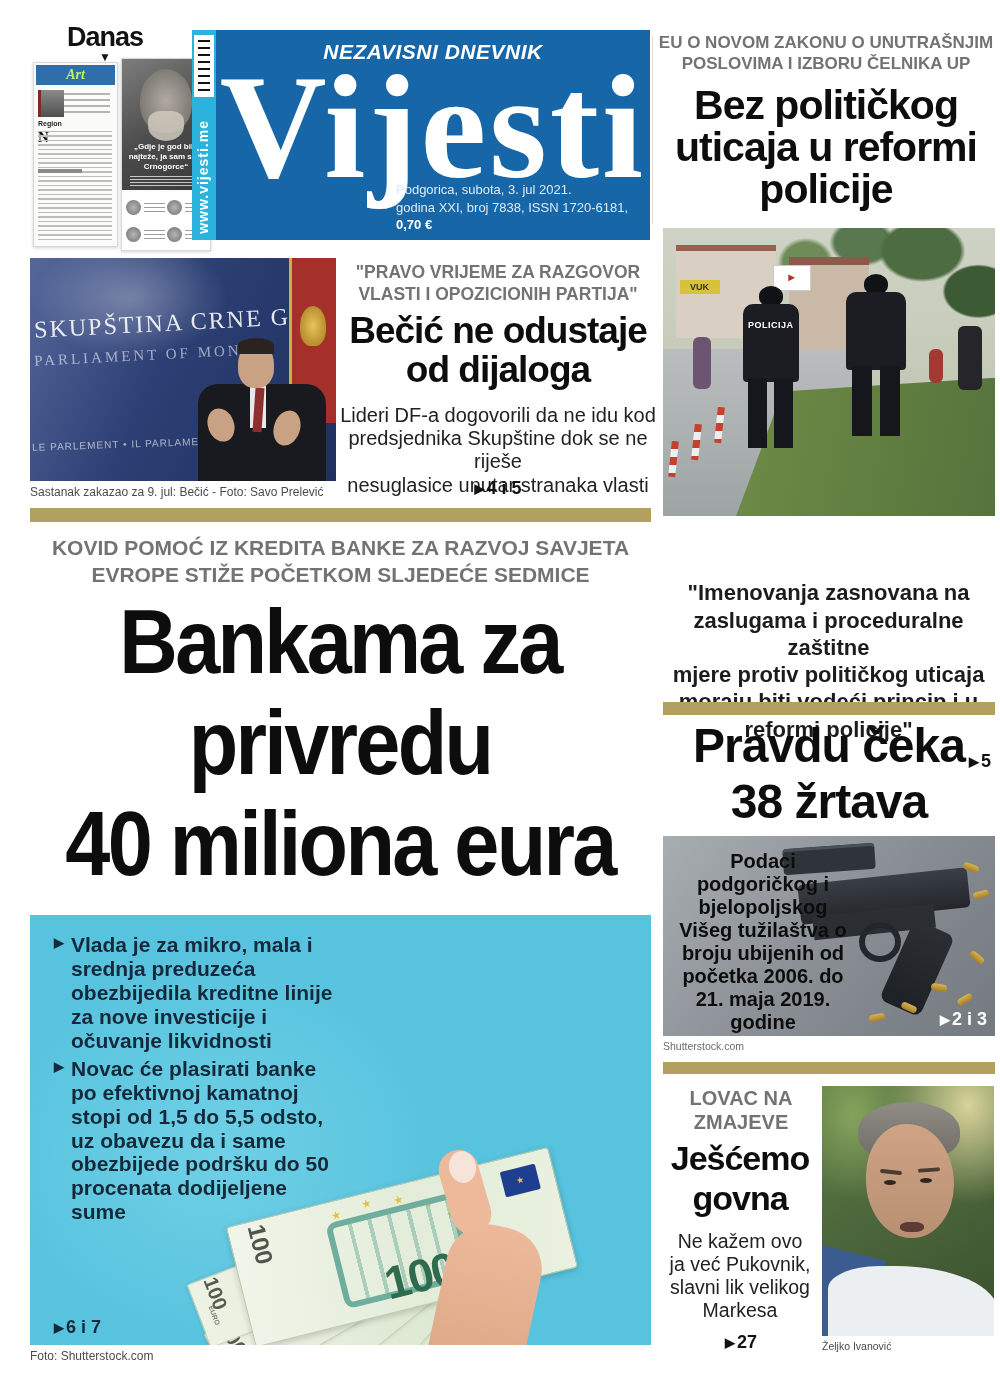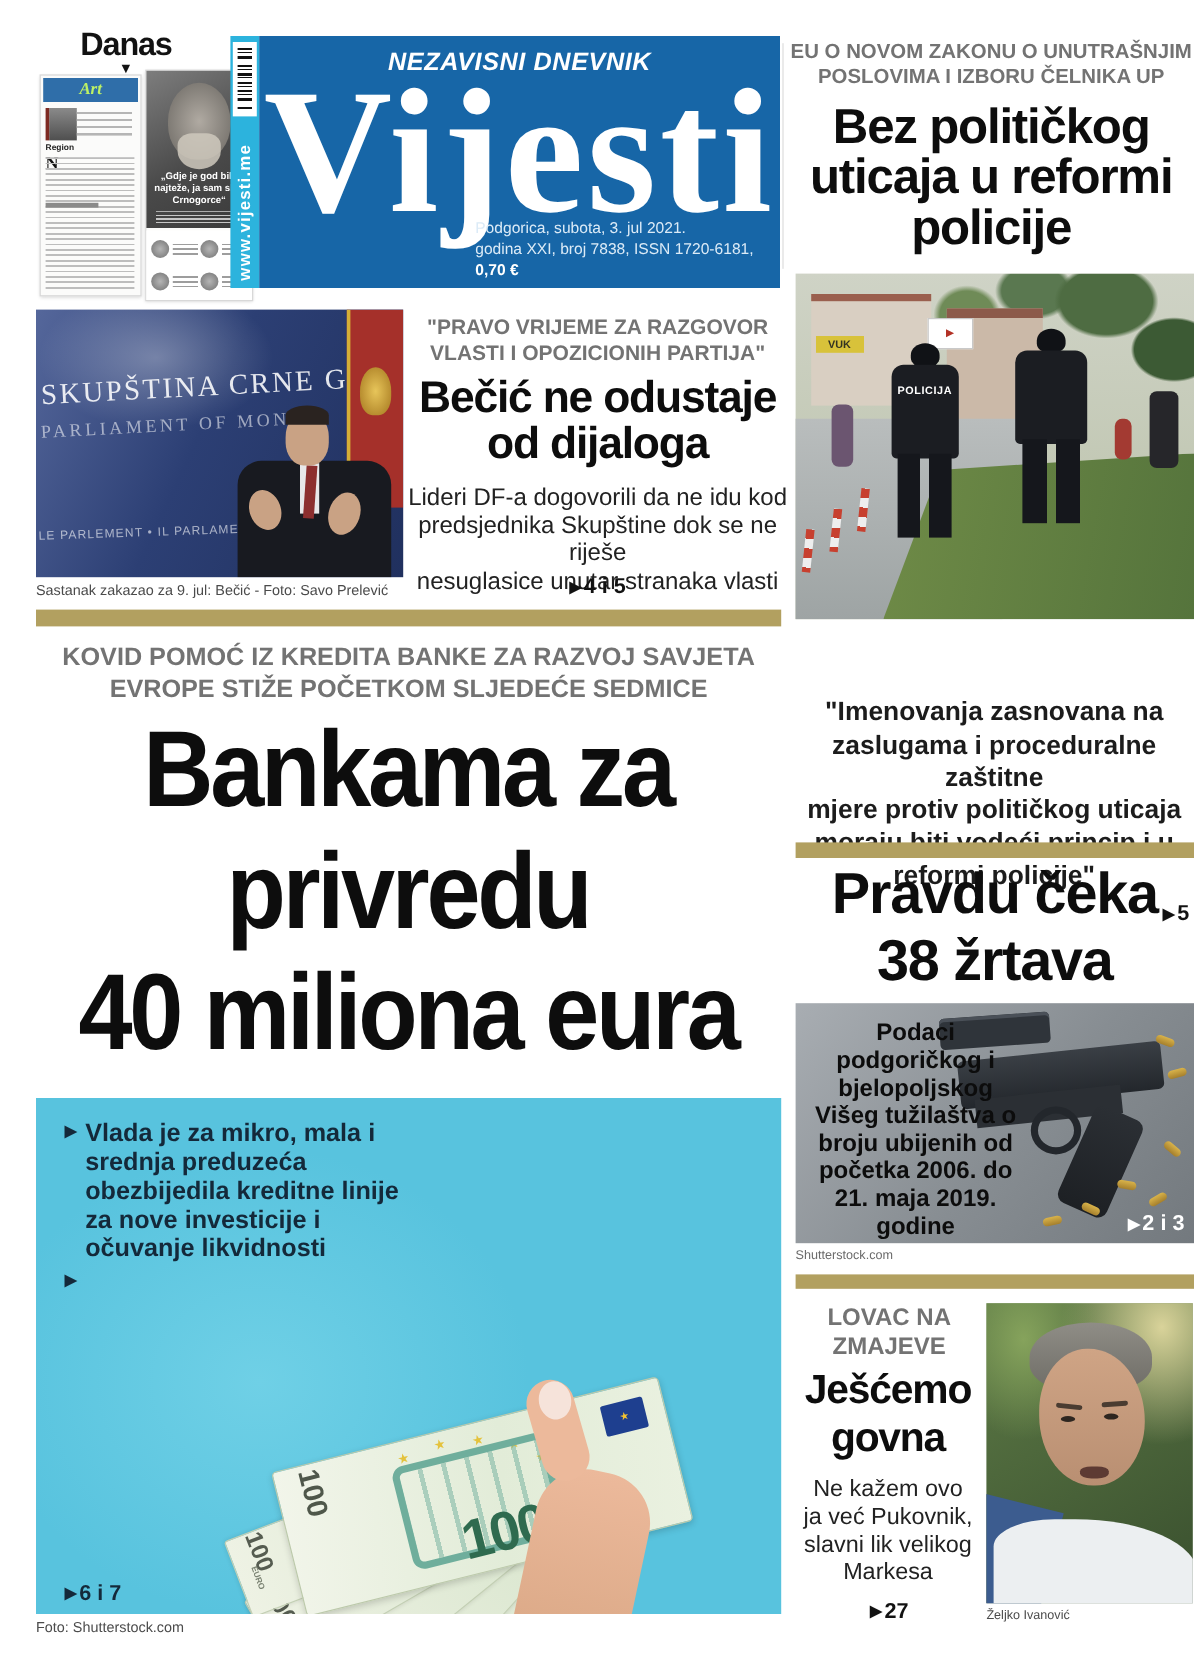--- a/index.html
+++ b/index.html
@@ -404,19 +404,19 @@
         <div class="gate"></div>
         <div class="f100v">100</div>
         <div class="f100">100</div>
       </div>
       <div class="arm"></div>
       <div class="thumbf"></div>
       <div class="nail"></div>
     </div>
     <div class="bullets">
       <div class="bi"><span class="bmark">▶</span><span>Vlada je za mikro, mala i srednja preduzeća obezbijedila kreditne linije za nove investicije i očuvanje likvidnosti</span></div>
-      <div class="bi"><span class="bmark">▶</span></div>
+      <div class="bi"><span class="bmark">▶</span><span>Novac će plasirati banke po efektivnoj kamatnoj stopi od 1,5 do 5,5 odsto, uz obavezu da i same obezbijede podršku do 50 procenata dodijeljene sume</span></div>
     </div>
     <div class="pageref eu-ref"><span class="mk">▶</span><span>6 i 7</span></div>
   </div>
   <div class="abs capt capt4">Foto: Shutterstock.com</div>
 
 </div>
 
 </body></html>

